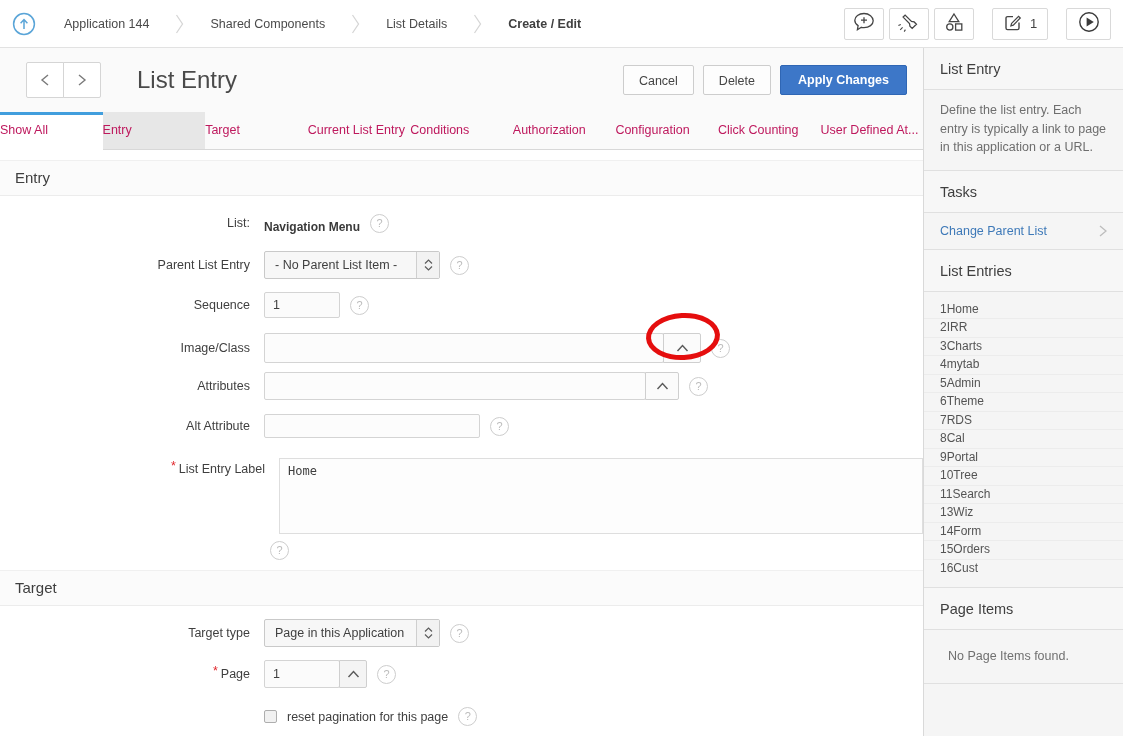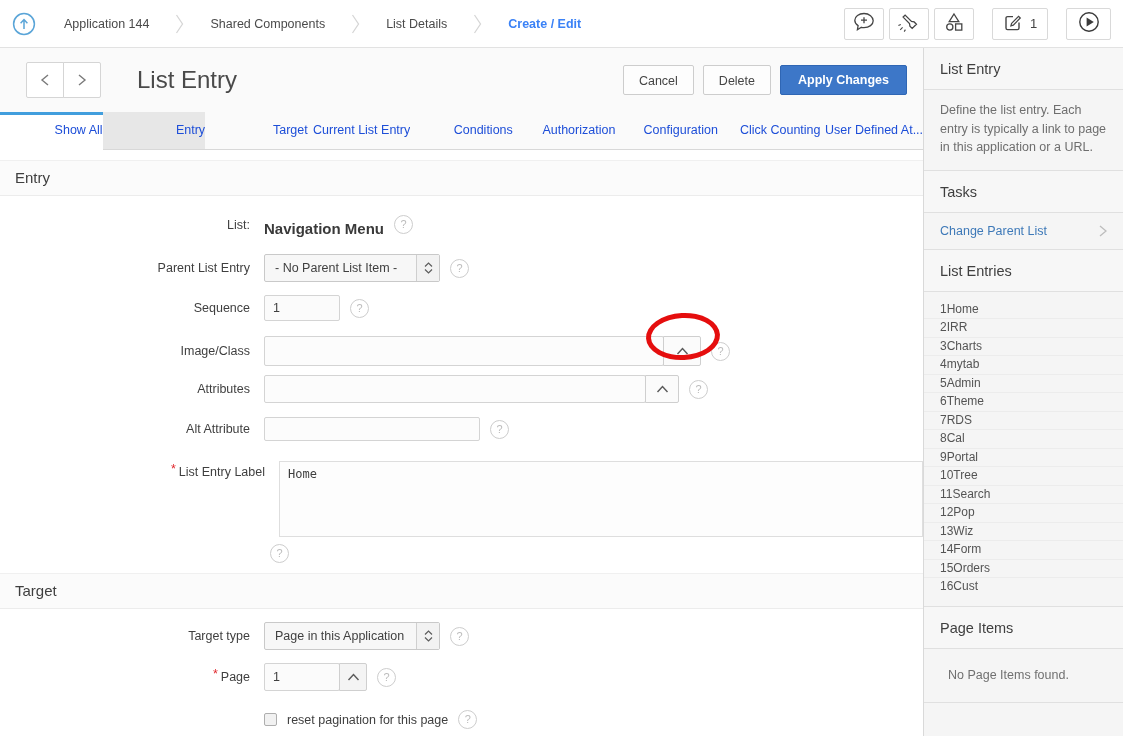--- a/index.html
+++ b/index.html
@@ -5,21 +5,21 @@
   * { box-sizing: border-box; }
   html,body { margin:0; padding:0; width:1123px; height:736px; overflow:hidden;
     background:#fff; font-family:"Liberation Sans", sans-serif; color:#3f3f3f; font-size:12.5px; }
 
   
   .topbar { height:48px; display:flex; align-items:center; padding:0 12px 0 12px;
     border-bottom:1px solid #e2e2e2; background:#fff; }
   .crumb { display:flex; align-items:center; gap:26px; }
   .crumb-up { display:flex; align-items:center; margin-right:2px; cursor:pointer; }
   .crumb-item { color:#4a4a4a; cursor:pointer; }
-  .crumb-item.current { font-weight:bold; color:#3b82f6; cursor:default; }
+  .crumb-item.current { font-weight:bold; color:#404040; cursor:default; }
   .crumb-sep { display:flex; align-items:center; }
   .topbar-actions { margin-left:auto; display:flex; align-items:center; gap:5px; }
   .tb-btn { height:32px; min-width:39px; padding:0 8px; border:1px solid #d9d9d9; border-radius:2px;
     background:#fff; display:flex; align-items:center; justify-content:center; gap:7px; cursor:pointer; }
   .tb-btn .num { font-size:13px; color:#444; }
   .tb-gap { width:8px; }
 
   
   .wrap { display:flex; height:688px; }
   .main { width:923px; position:relative; background:#fff; overflow:hidden; }
@@ -33,36 +33,36 @@
   .nav-btn.prev { border-radius:2px 0 0 2px; }
   .nav-btn.next { border-radius:0 2px 2px 0; margin-left:-1px; }
   .page-title { font-size:24px; color:#4a4a4a; margin-left:36px; font-weight:400; }
   .hdr-buttons { margin-left:auto; display:flex; align-items:center; gap:9px; }
   .btn { height:30px; padding:8px 15px; border:1px solid #cdcdcd; border-radius:2px; background:#fdfdfd;
     color:#454545; font-size:12.5px; font-family:inherit; cursor:pointer; }
   .btn.hot { background:#3d77c8; border-color:#2f66b4; color:#fff; font-weight:bold; padding:0 17px; }
 
   
   .tabs { display:flex; height:38px; background:#fafafa; border-bottom:1px solid #d8d8d8; }
-  .tab { flex:1; text-align:right; height:37px; line-height:36px; color:#1d4ed8; cursor:pointer;
+  .tab { flex:1; text-align:left; height:37px; line-height:36px; color:#be185d; cursor:pointer;
     white-space:nowrap; overflow:hidden; }
   .tab.active { background:#fff; border-top:3px solid #419edd; line-height:31px; height:39px;
     margin-bottom:-1px; position:relative; }
   .tab.shaded { background:#e7e7e7; }
 
   
   .section-hd { background:#fbfbfb; border-top:1px solid #f0f0f0; border-bottom:1px solid #ececec;
     padding:8px 15px 9px; font-size:15px; color:#3f3f3f; }
   .section-hd.entry { margin-top:10px; }
   .section-hd.target { margin-top:10px; }
   .frow { display:flex; align-items:center; }
   .flabel { width:264px; text-align:right; padding-right:14px; color:#3f3f3f; flex:none; }
   .flabel.top { align-self:flex-start; padding-top:4px;margin-left:15px; }
   .req { color:#e0262b; margin-right:3px; position:relative; top:-3px; }
-  .bold-val { font-weight:bold; font-size:15px; color:#3a3a3a;margin-top:8px; }
+  .bold-val { font-weight:bold; font-size:12px; color:#3a3a3a;margin-top:8px; }
   .help { width:19px; height:19px; border:1px solid #cdcdcd; border-radius:50%; color:#bcbcbc;
     font-size:11px; line-height:16px; text-align:center; margin-left:10px; flex:none; cursor:pointer;
     background:#fff; }
   .text-input { border:1px solid #d4d4d4; background:#fcfcfc; height:26px; padding:0 8px;
     font-size:12.5px; color:#3f3f3f; font-family:inherit; border-radius:2px; }
   .sel { display:flex; align-items:stretch; border:1px solid #c9c9c9; background:#f7f7f7;
     height:28px; border-radius:2px; cursor:pointer; }
   .sel-txt { padding:0 10px; line-height:26px; color:#3f3f3f; flex:1; white-space:nowrap; }
   .sel-spin { width:23px; border-left:1px solid #cfcfcf; display:flex; flex-direction:column;
     align-items:center; justify-content:center; gap:2px; background:#f2f2f2; }
@@ -361,21 +361,20 @@
       <div class="sb-li">2IRR</div>
       <div class="sb-li">3Charts</div>
       <div class="sb-li">4mytab</div>
       <div class="sb-li">5Admin</div>
       <div class="sb-li">6Theme</div>
       <div class="sb-li">7RDS</div>
       <div class="sb-li">8Cal</div>
       <div class="sb-li">9Portal</div>
       <div class="sb-li">10Tree</div>
       <div class="sb-li">11Search</div>
-      <div class="sb-li">12Pop</div>
       <div class="sb-li">13Wiz</div>
       <div class="sb-li">14Form</div>
       <div class="sb-li">15Orders</div>
       <div class="sb-li">16Cust</div>
     </div>
 
     <div class="sb-hd">Page Items</div>
     <div class="sb-empty">No Page Items found.</div>
   </div>
 </div>

